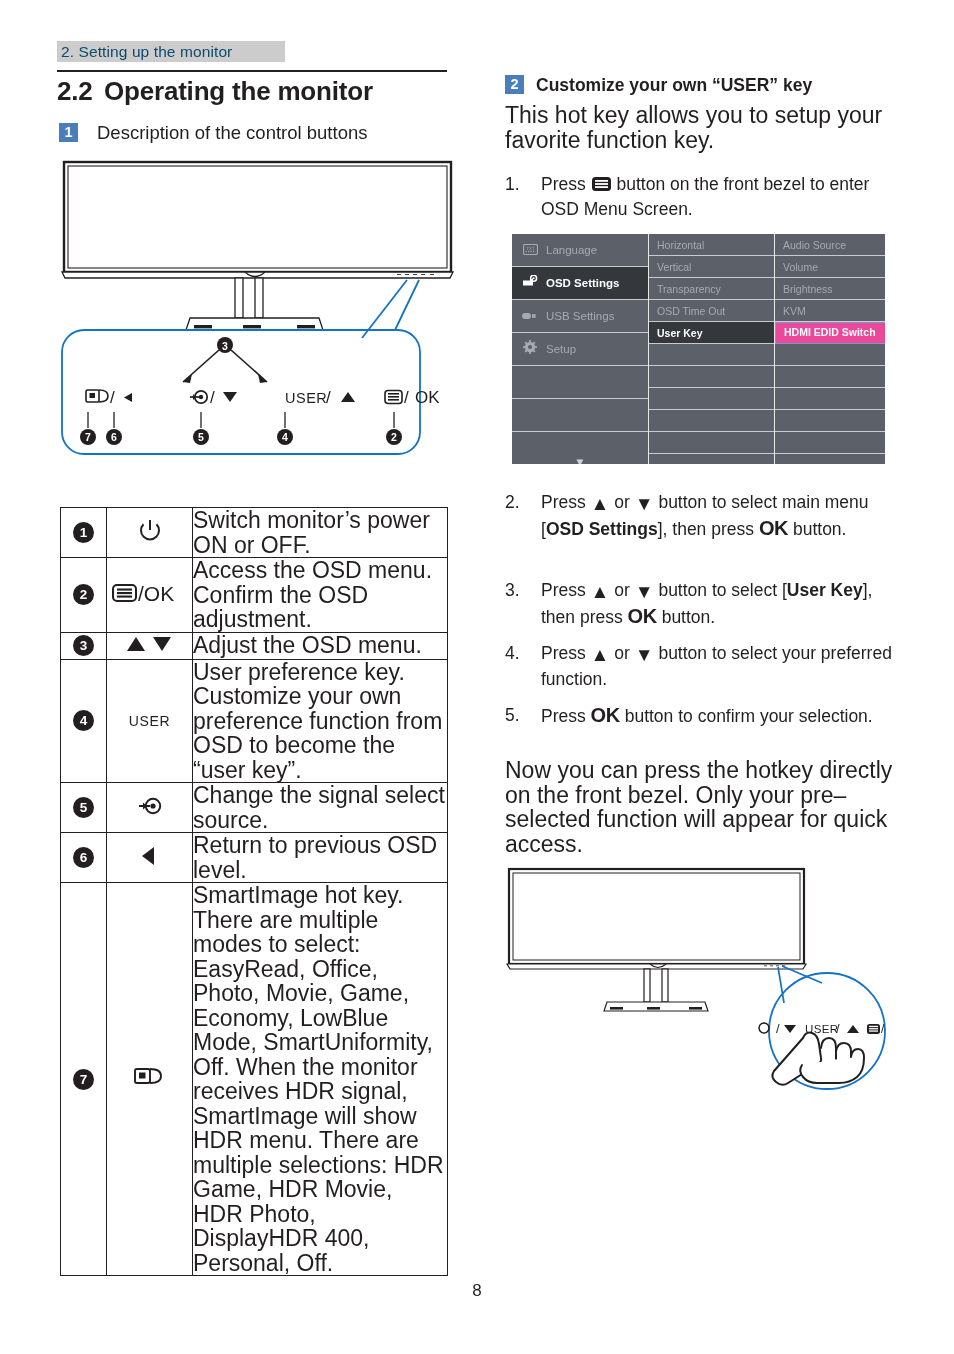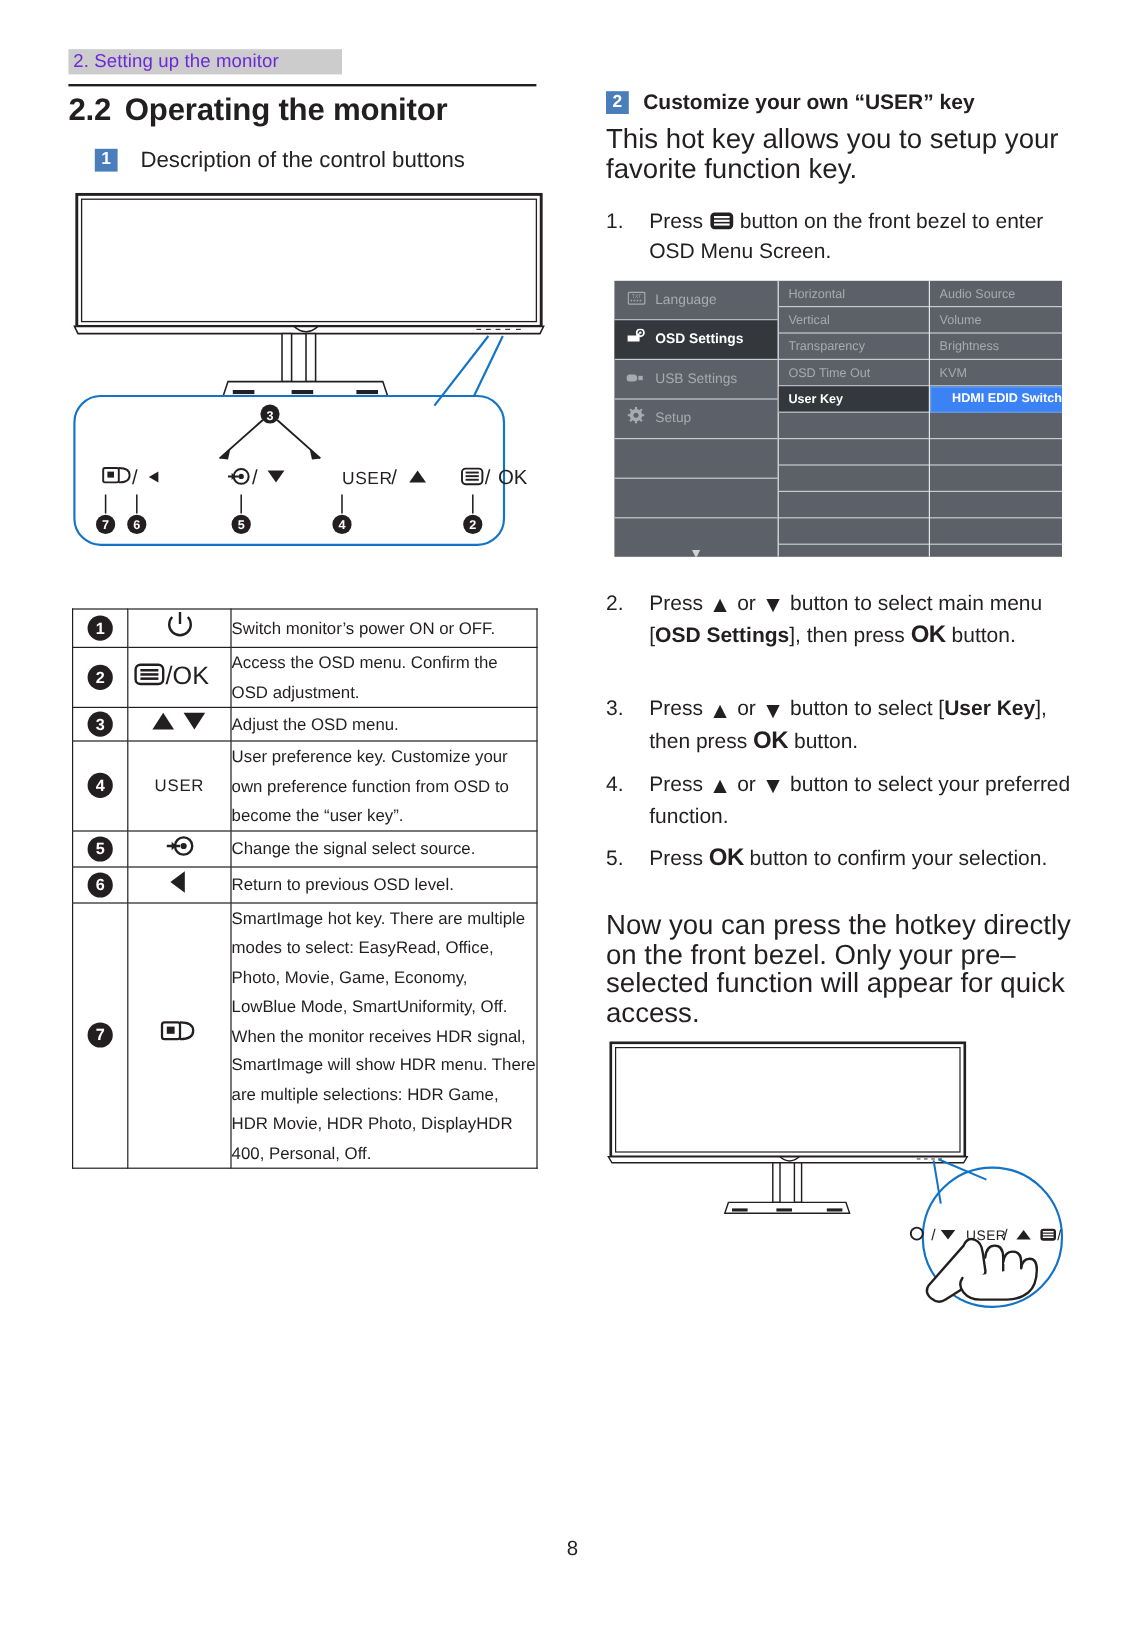--- a/index.html
+++ b/index.html
@@ -11,21 +11,21 @@
     position:relative;
     overflow:hidden;
   }
   .page{position:absolute;inset:0;}
 
   
   .chapter-banner{
     position:absolute;left:57px;top:41px;
     width:228px;height:21px;
     background:#cccccc;
-    color:#6d28d9;
+    color:#0c4a6e;
     font-size:15.5px;
     line-height:21px;
     padding-left:4px;
     box-sizing:border-box;
     white-space:nowrap;
     letter-spacing:.1px;
   }
   .hrule{
     position:absolute;left:57px;top:70px;width:390px;height:1.5px;background:#231f20;
   }
@@ -43,21 +43,21 @@
     width:19px;height:19px;line-height:19px;
     background:#4a7ebb;color:#ffffff;
     font-size:14.5px;font-weight:bold;text-align:center;
     vertical-align:2px;
   }
   .sub-head{
     position:absolute;
     font-size:18.5px;
     white-space:nowrap;
   }
-  #subhead1{left:59px;top:122px;margin-left:20px;}
+  #subhead1{left:59px;top:122px;}
   #subhead1 .lbl{margin-left:19px;}
   #subhead2{left:505px;top:74px;}
   #subhead2 .lbl{margin-left:12px;font-weight:bold;font-size:17.5px;}
 
   
   .mon-wrap{position:absolute;left:57px;top:160px;width:400px;height:300px;}
   .mon-wrap svg{display:block;}
 
   
   table.ctl{
@@ -68,21 +68,21 @@
   }
   table.ctl td{
     border:1px solid #231f20;
     vertical-align:middle;
     padding:0;
   }
   td.c-num{width:45px;text-align:center;}
   td.c-ico{width:85px;text-align:center;}
   td.c-txt{
     padding:5px 4px 5px 8px;
-    font-size:14px;
+    font-size:23px;
     line-height:24.5px;
     color:#231f20;
   }
   .numdot{
     display:inline-block;width:21px;height:21px;border-radius:50%;
     background:#231f20;color:#ffffff;
     font-size:13.5px;line-height:21px;text-align:center;
     font-weight:bold;
   }
   .glyph-user{
@@ -130,24 +130,23 @@
     height:22px;
     line-height:22px;
     padding-left:8px;
     white-space:nowrap;
     overflow:hidden;
   }
   .osd .colA .row{height:33px;line-height:33px;font-size:11.5px;}
   .osd .colA .row.sel{background:#34373c;color:#ffffff;font-weight:bold;}
   .osd .colB .row.sel{background:#34373c;color:#ffffff;font-weight:bold;}
   .osd .colC .row.sel{
-    background:#3b82f6;color:#ffffff;font-weight:bold;
+    background:#ec4899;color:#ffffff;font-weight:bold;
     border:1.5px solid #6f9fd8;
     line-height:19px;
-    text-align:right;
   }
   .osd .ic{
     display:inline-block;width:20px;text-align:center;margin-right:6px;vertical-align:-1px;
   }
   .osd .caret{text-align:center;padding-left:0;color:#cfd1d5;font-size:9px;}
   .osd .chk{float:right;margin-right:5px;font-weight:bold;}
 
   
   .mon2-wrap{position:absolute;left:492px;top:866px;width:412px;height:232px;}
   .mon2-wrap svg{display:block;}

